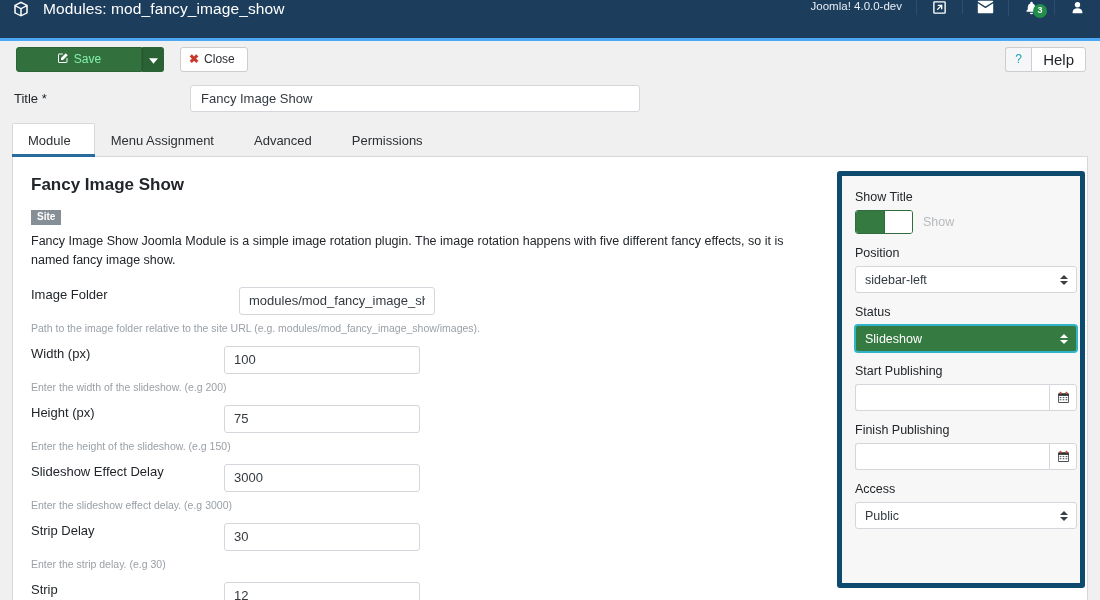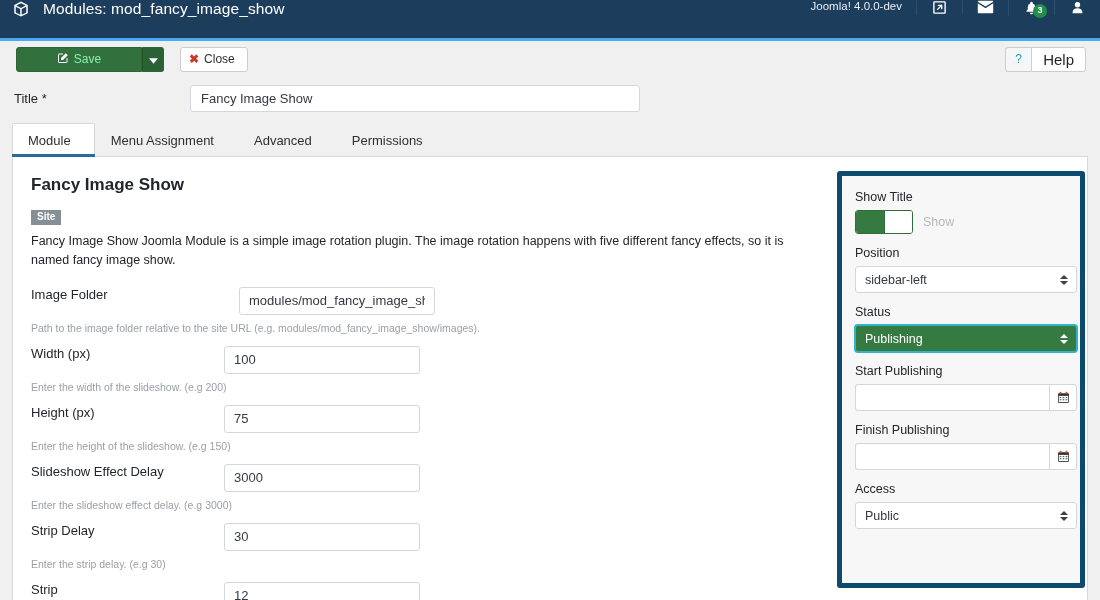--- a/index.html
+++ b/index.html
@@ -533,21 +533,21 @@
         <span class="sel-arrows">
             <i class="up"></i>
             <i class="dn"></i>
           </span>
       </div>
     </div>
 
     <div class="side-group">
       <span class="side-label">Status</span>
       <div class="sel">
-        <div class="sel-box green">Publishing</div>
+        <div class="sel-box green">Slideshow</div>
         <span class="sel-arrows">
             <i class="up"></i>
             <i class="dn"></i>
           </span>
       </div>
     </div>
 
     <div class="side-group">
       <span class="side-label">Start Publishing</span>
       <div class="date-group">

